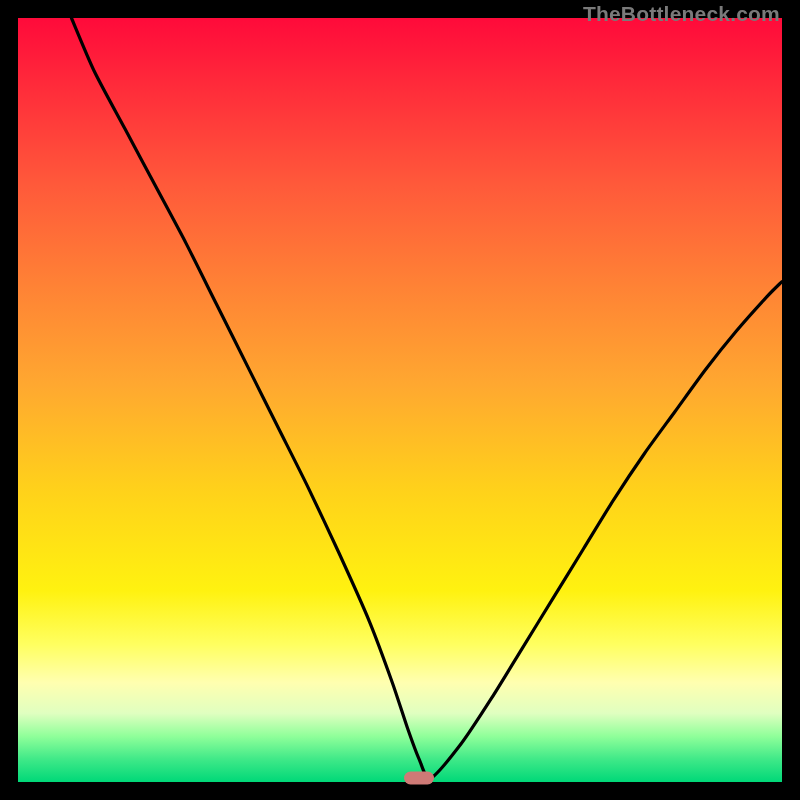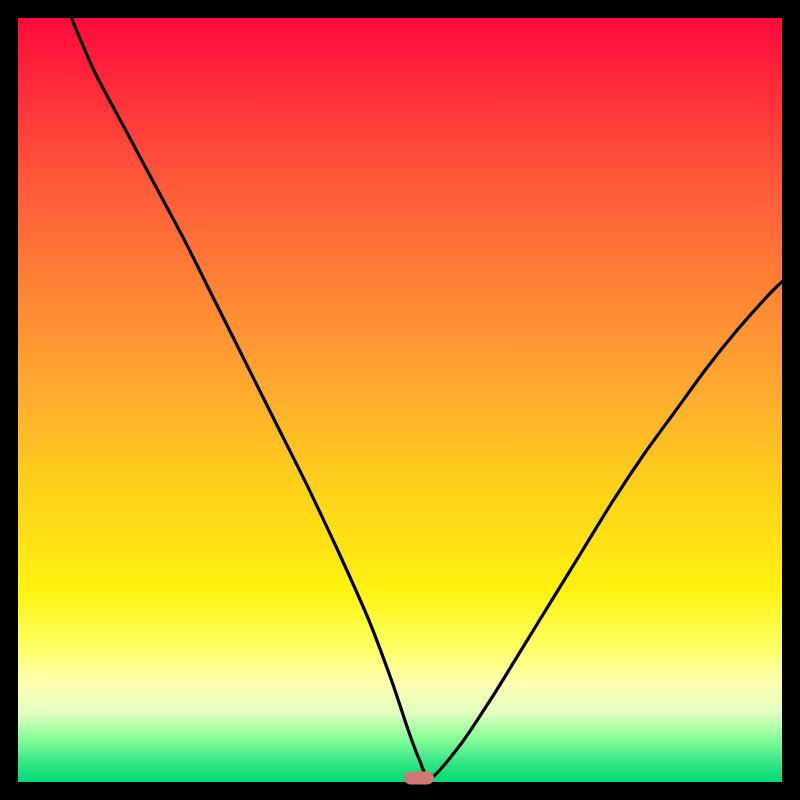--- a/index.html
+++ b/index.html
@@ -69,13 +69,14 @@
 </head>
 <body>
 
 <div class="frame">
   <div class="plot-area">
     <svg id="curve-svg" class="curve" viewBox="0 0 764 764" preserveAspectRatio="none">
       <path id="curve-path" d="M 53.48 0.00 C 56.35 6.69, 69.72 39.63, 76.40 53.48 C 83.09 67.33, 99.32 96.45, 106.96 110.78 C 114.60 125.10, 129.88 153.75, 137.52 168.08 C 145.16 182.40, 160.44 210.58, 168.08 225.38 C 175.72 240.18, 191.00 271.22, 198.64 286.50 C 206.28 301.78, 221.56 332.34, 229.20 347.62 C 236.84 362.90, 252.12 393.46, 259.76 408.74 C 267.40 424.02, 282.68 454.10, 290.32 469.86 C 297.96 485.62, 313.24 518.09, 320.88 534.80 C 328.52 551.51, 344.75 587.32, 351.44 603.56 C 358.13 619.79, 369.59 651.31, 374.36 664.68 C 379.13 678.05, 386.30 700.97, 389.64 710.52 C 392.98 720.07, 398.24 734.87, 401.10 741.08 C 403.97 747.29, 407.31 762.09, 412.56 760.18 C 417.81 758.27, 435.48 735.83, 443.12 725.80 C 450.76 715.77, 466.04 691.90, 473.68 679.96 C 481.32 668.02, 496.60 642.71, 504.24 630.30 C 511.88 617.88, 527.16 593.05, 534.80 580.64 C 542.44 568.23, 557.72 543.39, 565.36 530.98 C 573.00 518.57, 588.28 493.26, 595.92 481.32 C 603.56 469.38, 618.84 446.46, 626.48 435.48 C 634.12 424.50, 649.40 403.97, 657.04 393.46 C 664.68 382.96, 679.96 361.47, 687.60 351.44 C 695.24 341.41, 710.52 322.31, 718.16 313.24 C 725.80 304.17, 742.99 285.07, 748.72 278.86 C 754.45 272.65, 762.09 265.49, 764.00 263.58" fill="none" stroke="#000" stroke-width="3.2" stroke-linejoin="round" stroke-linecap="round"></path>
     </svg>
     <div id="marker" class="marker" style="left: 401.1px; top: 760.18px;"></div>
   </div>
+  <div class="watermark">TheBottleneck.com</div>
 </div>
 
 </body></html>

